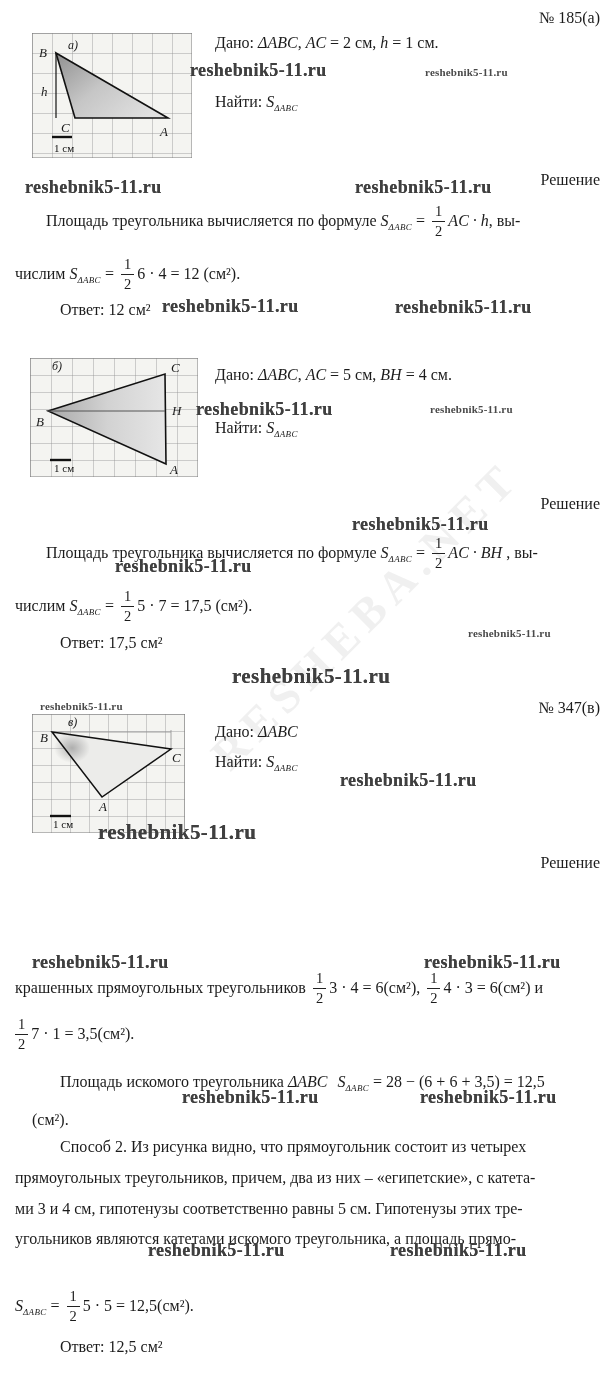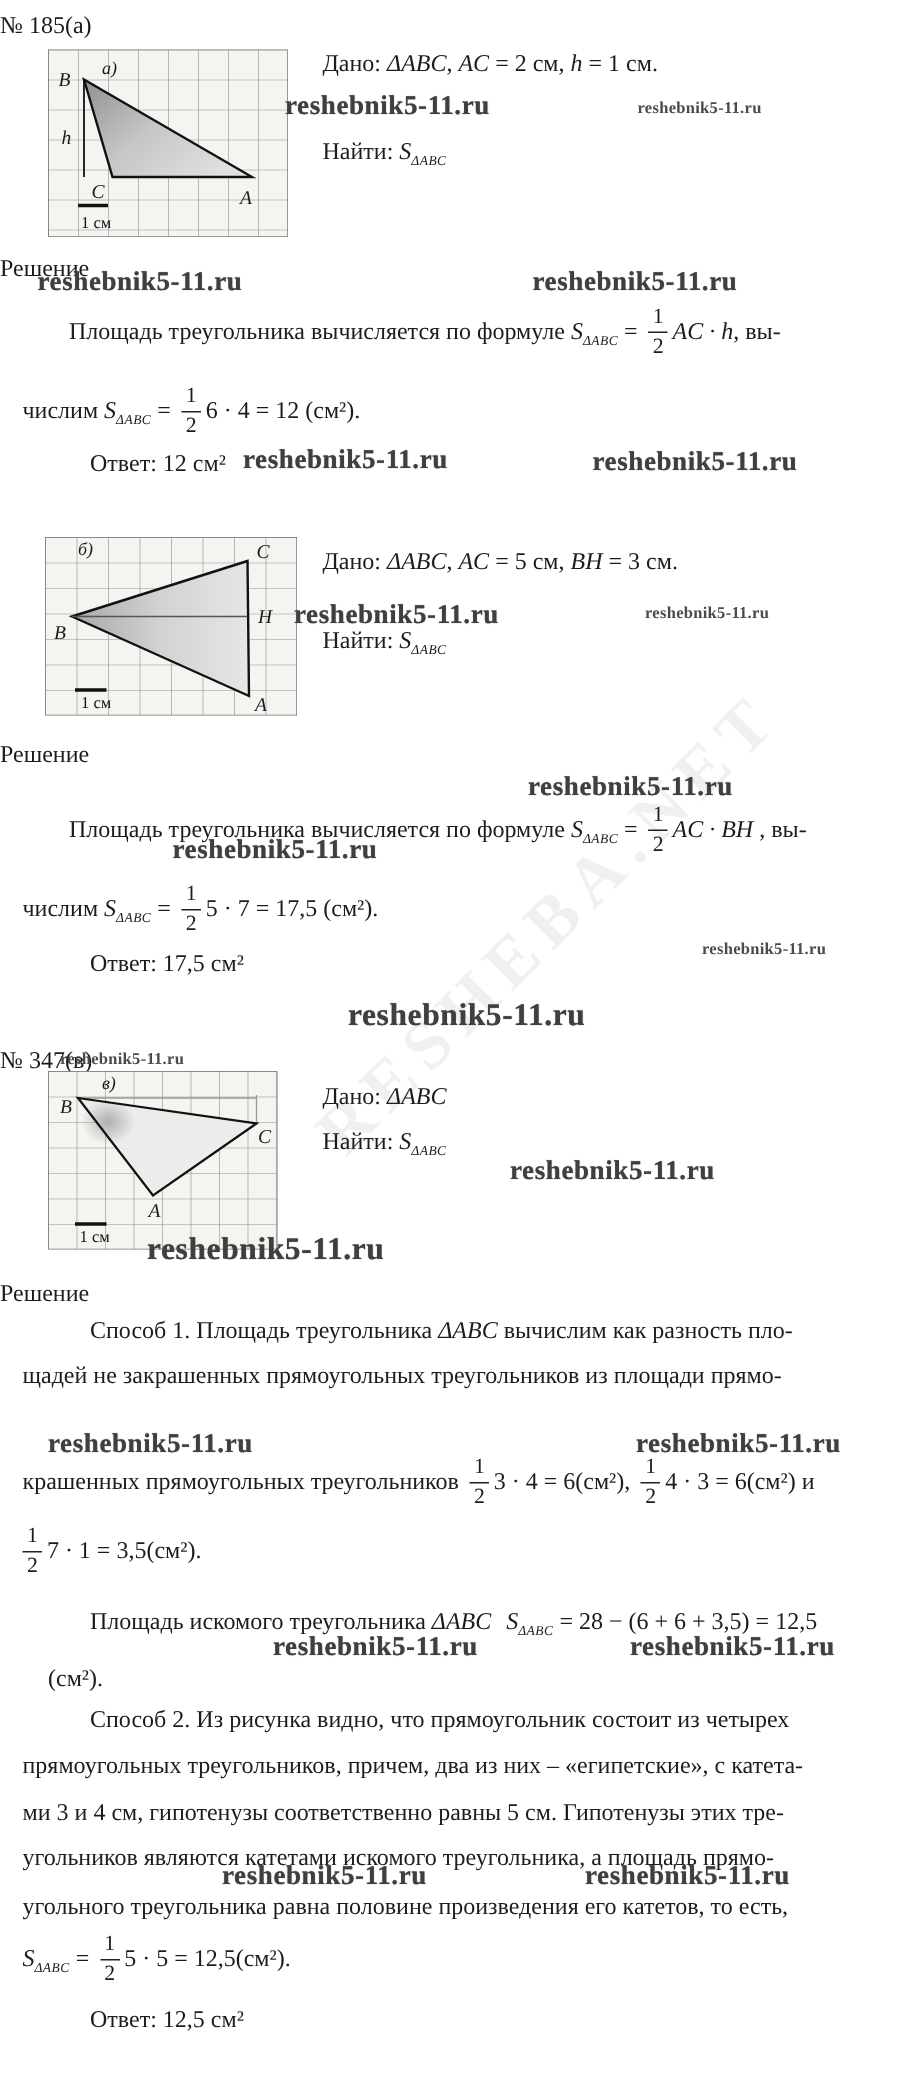--- a/index.html
+++ b/index.html
@@ -1,19 +1,19 @@
 <!DOCTYPE html>
 <html><head>
 <meta charset="utf-8">
 <style>
   html,body { margin:0; padding:0; background:#fff; }
   .page { position:relative; width:600px; height:1393px; background:#ffffff;
           font-family:"Liberation Serif", serif; color:#1c1c1c; overflow:hidden; }
   .line { position:absolute; font-size:16px; line-height:1.25; white-space:nowrap; }
-  .center { left:0; width:600px; text-align:left; }
+  .center { left:0; width:600px; text-align:right; }
   .mi { font-style:italic; }
   sub.msub { font-size:9px; font-style:italic; line-height:0; letter-spacing:0.3px; }
   .frac { display:inline-block; vertical-align:middle; text-align:center; line-height:1;
           font-size:14.5px; margin:0 3px; transform:translateY(-1px); }
   .frac .num { display:block; padding:0 3px 2px; border-bottom:1.1px solid #222; }
   .frac .den { display:block; padding-top:2px; }
   .wm { position:absolute; font-weight:bold; color:#3f3f3f; white-space:nowrap;
         letter-spacing:0.4px; text-shadow:0 0 0.6px #555; }
   .wm-lg { font-size:18px; }
   .wm-xl { font-size:21px; }
@@ -103,21 +103,21 @@
     <text class="fig-tag" x="22" y="12">б)</text>
     <text class="fig-label" x="6" y="68">B</text>
     <text class="fig-label" x="141" y="14">C</text>
     <text class="fig-label" x="142" y="57">H</text>
     <text class="fig-label" x="140" y="116">A</text>
     <text class="fig-scale" x="24" y="114">1 см</text>
   </svg>
 
   <div class="line" style="left:215px; top:365px">
     <span>Дано: </span><span class="mi">ΔABC</span><span>, </span>
-    <span class="mi">AC</span><span> = 5 см, </span><span class="mi">BH</span><span> = 3 см.</span>
+    <span class="mi">AC</span><span> = 5 см, </span><span class="mi">BH</span><span> = 4 см.</span>
   </div>
   <div class="line" style="left:215px; top:418px">
     <span>Найти: </span><span class="mi">S</span><sub class="msub">ΔABC</sub>
   </div>
   <div class="wm wm-lg" style="left:196px; top:399px">reshebnik5-11.ru</div>
   <div class="wm wm-sm" style="left:430px; top:403px">reshebnik5-11.ru</div>
 
   <div class="line center" style="top:494px">Решение</div>
   <div class="wm wm-lg" style="left:352px; top:514px">reshebnik5-11.ru</div>
 
@@ -166,24 +166,20 @@
     <span>Дано: </span><span class="mi">ΔABC</span>
   </div>
   <div class="line" style="left:215px; top:752px">
     <span>Найти: </span><span class="mi">S</span><sub class="msub">ΔABC</sub>
   </div>
   <div class="wm wm-lg" style="left:340px; top:770px">reshebnik5-11.ru</div>
   <div class="wm wm-xl" style="left:98px; top:820px">reshebnik5-11.ru</div>
 
   <div class="line center" style="top:853px">Решение</div>
 
-  <div class="line" style="left:60px; top:878px">
-    <span>Способ 1. Площадь треугольника </span><span class="mi">ΔABC</span><span> вычислим как разность пло-</span>
-  </div>
-  <div class="line" style="left:15px; top:908px">щадей не закрашенных прямоугольных треугольников из площади прямо-</div>
   <div class="wm wm-lg" style="left:32px; top:952px">reshebnik5-11.ru</div>
   <div class="wm wm-lg" style="left:424px; top:952px">reshebnik5-11.ru</div>
   <div class="line" style="left:15px; top:972px">
     <span>крашенных прямоугольных треугольников </span><span class="frac"><span class="num">1</span><span class="den">2</span></span><span>3 · 4 = 6(см²), </span><span class="frac"><span class="num">1</span><span class="den">2</span></span><span>4 · 3 = 6(см²) и</span>
   </div>
   <div class="line" style="left:15px; top:1018px">
     <span class="frac" style="margin-left:0"><span class="num">1</span><span class="den">2</span></span><span>7 · 1 = 3,5(см²).</span>
   </div>
 
   <div class="line" style="left:60px; top:1072px">
@@ -192,20 +188,19 @@
   <div class="wm wm-lg" style="left:182px; top:1087px">reshebnik5-11.ru</div>
   <div class="wm wm-lg" style="left:420px; top:1087px">reshebnik5-11.ru</div>
   <div class="line" style="left:32px; top:1110px">(см²).</div>
 
   <div class="line" style="left:60px; top:1137px">Способ 2. Из рисунка видно, что прямоугольник состоит из четырех</div>
   <div class="line" style="left:15px; top:1168px">прямоугольных треугольников, причем, два из них – «египетские», с катета-</div>
   <div class="line" style="left:15px; top:1199px">ми 3 и 4 см, гипотенузы соответственно равны 5 см. Гипотенузы этих тре-</div>
   <div class="line" style="left:15px; top:1229px">угольников являются катетами искомого треугольника, а площадь прямо-</div>
   <div class="wm wm-lg" style="left:148px; top:1240px">reshebnik5-11.ru</div>
   <div class="wm wm-lg" style="left:390px; top:1240px">reshebnik5-11.ru</div>
-  <div class="line" style="left:15px; top:1262px">угольного треугольника равна половине произведения его катетов, то есть,</div>
 
   <div class="line" style="left:15px; top:1290px">
     <span class="mi">S</span><sub class="msub">ΔABC</sub><span> = </span><span class="frac"><span class="num">1</span><span class="den">2</span></span><span>5 · 5 = 12,5(см²).</span>
   </div>
   <div class="line" style="left:60px; top:1337px">Ответ: 12,5 см²</div>
 
 </div>
 
 </body></html>

